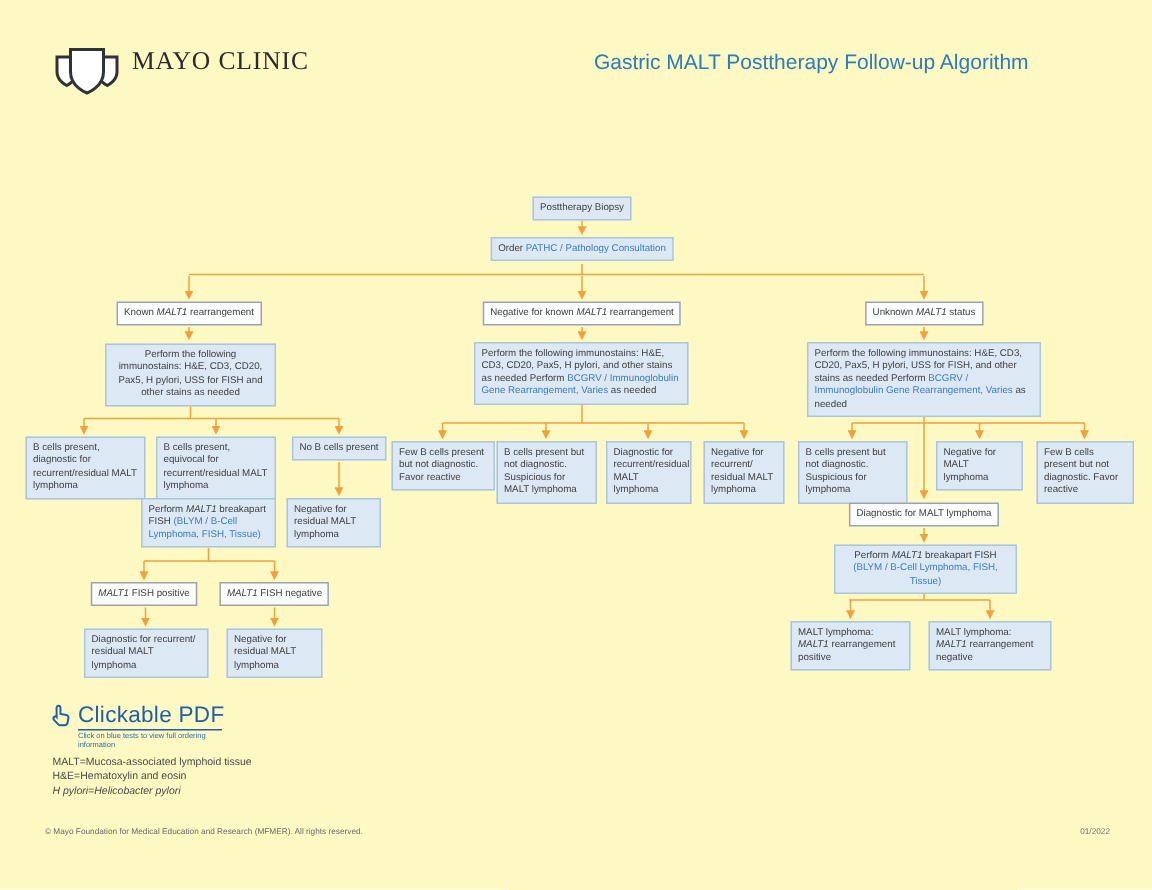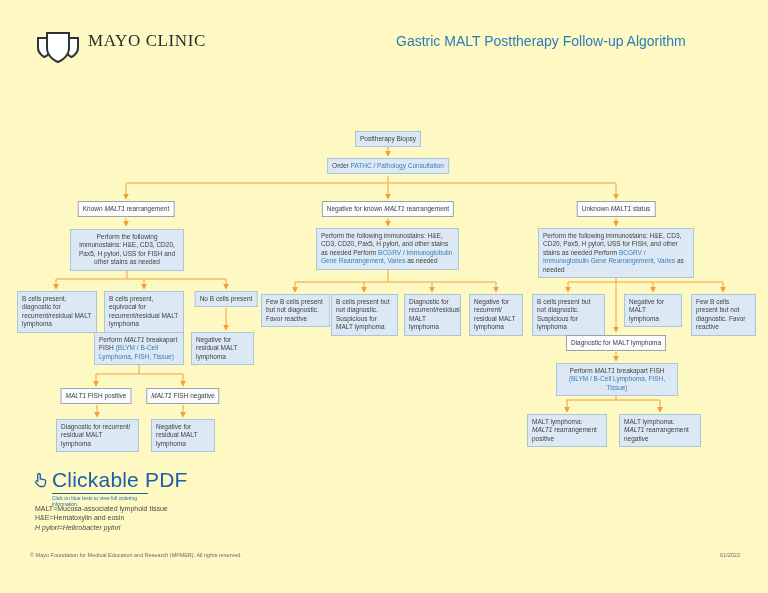--- a/index.html
+++ b/index.html
@@ -20,21 +20,21 @@
   .ctr{text-align:center;transform:translateX(-50%);white-space:nowrap;}
   .ctrw{text-align:center;}
   .gene{font-style:italic;}
   .lnk{color:#3a7cbd;}
 
   .connectors{position:absolute;left:0;top:0;pointer-events:none;}
 
   
   #clickable{position:absolute;left:33px;top:468px;color:#1d5fa8;}
   #clickable .row{display:flex;align-items:center;gap:3px;}
-  #clickable .big{font-size:21px;letter-spacing:.2px;}
+  #clickable .big{font-size:15px;letter-spacing:.2px;}
   #clickable .cap{font-size:5px;color:#2a6db5;margin-left:19px;margin-top:1px;border-top:1px solid #1d5fa8;padding-top:1px;width:96px;}
   #defs{position:absolute;left:35px;top:504px;font-size:7px;line-height:1.35;color:#4a4a4c;}
   #footer-copy{position:absolute;left:30px;top:552px;font-size:5.5px;color:#6a6a6c;}
   #footer-date{position:absolute;right:28px;top:552px;font-size:5.5px;color:#6a6a6c;}
 </style>
 </head>
 <body>
 
 <div id="page">
 

